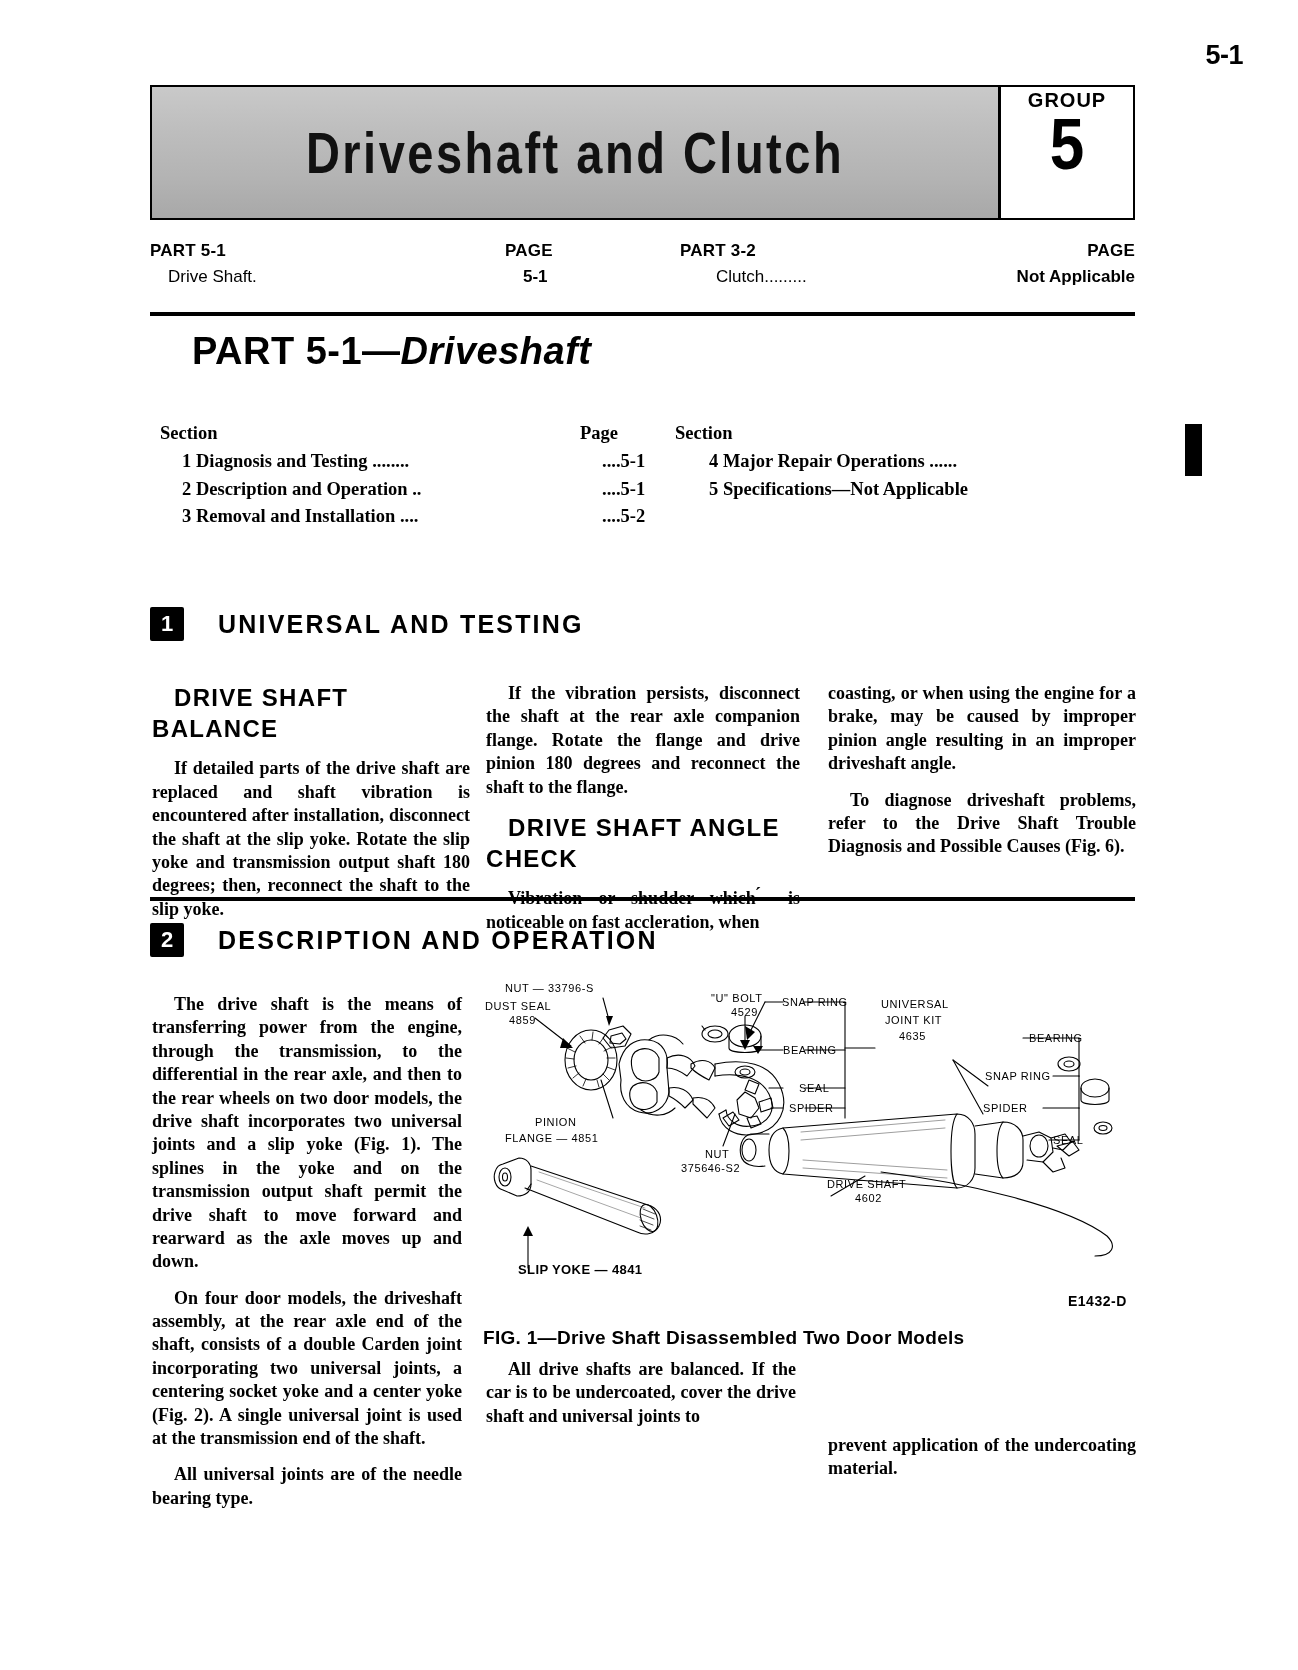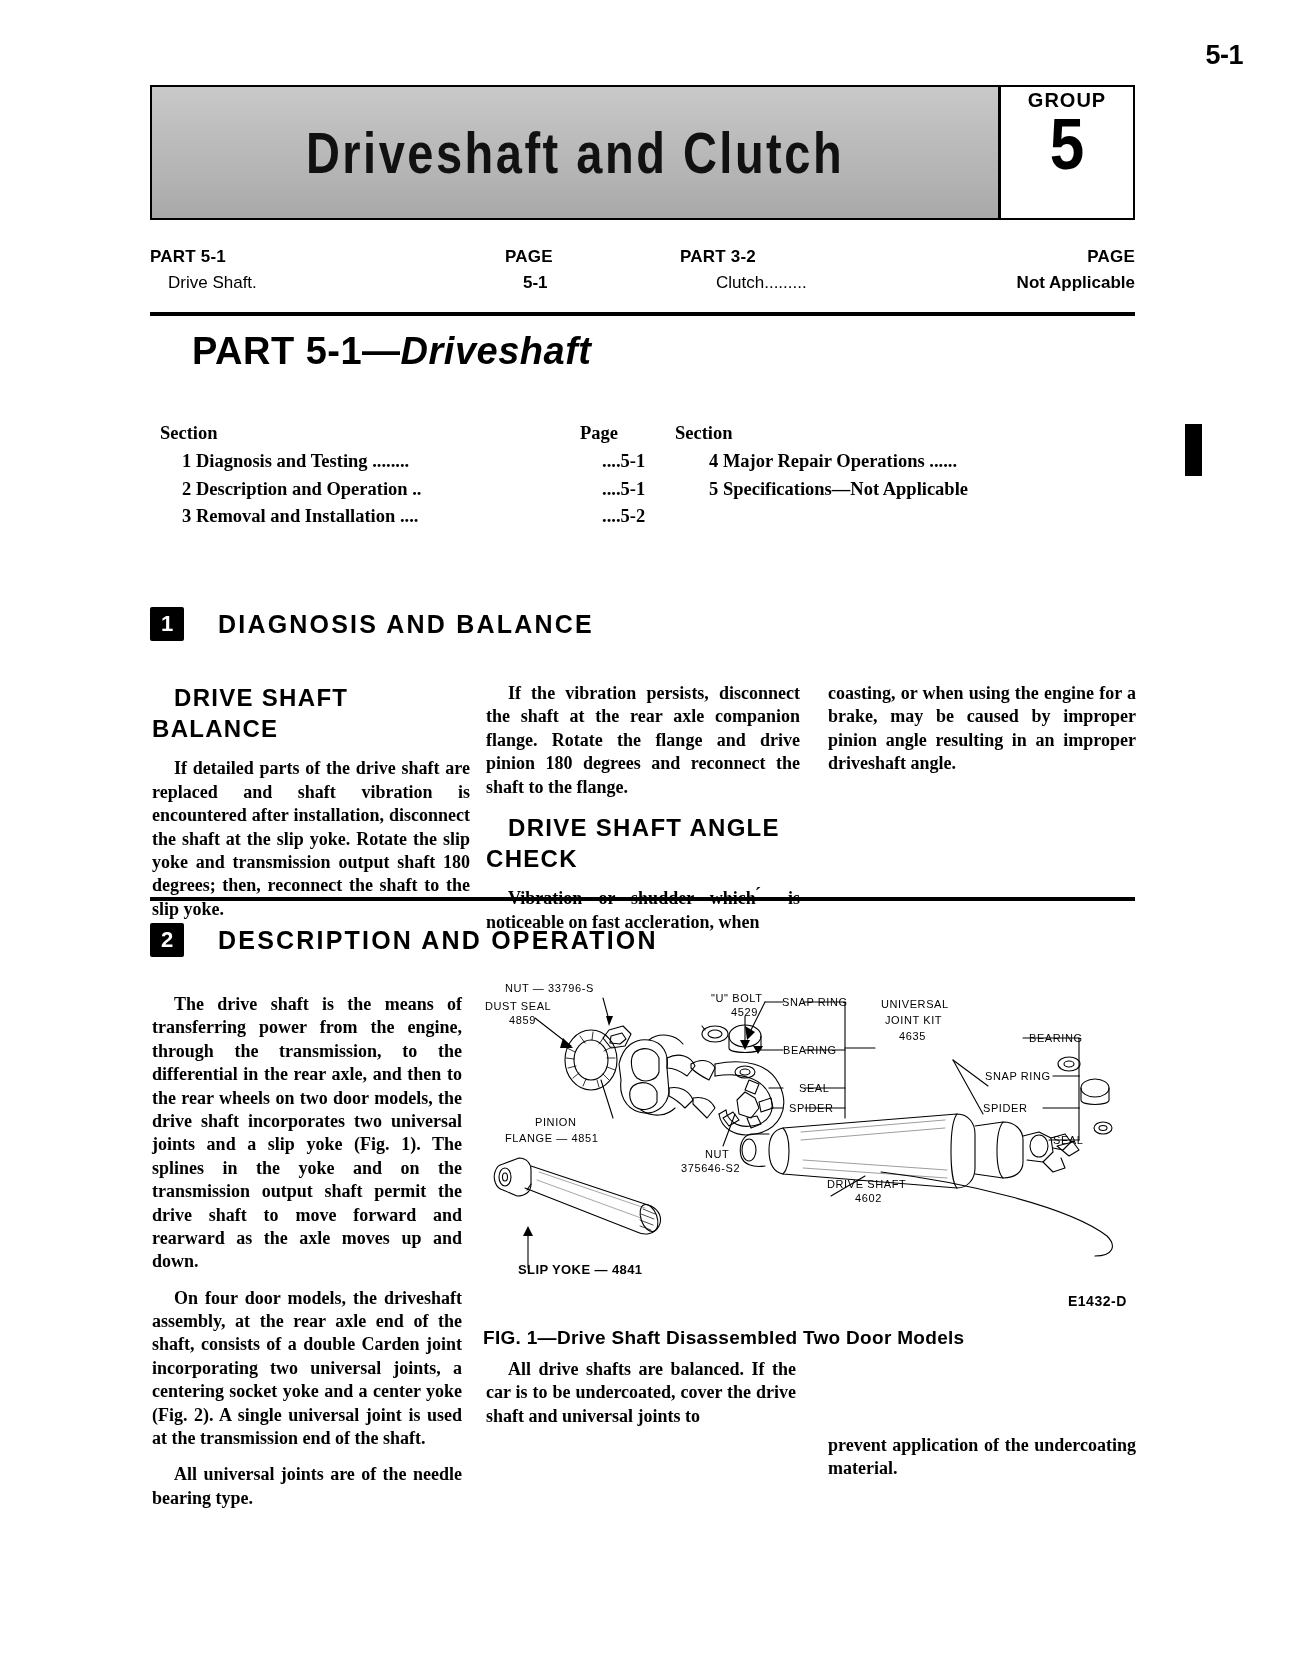--- a/index.html
+++ b/index.html
@@ -82,21 +82,20 @@
   }
 
   
   .parts-index {
     position: absolute;
     left: 150px;
     top: 238px;
     width: 985px;
     font-family: "Liberation Sans", sans-serif;
     font-size: 17px;
-    margin-top: 6px;
   }
   .parts-index .pi-row {
     display: flex;
     line-height: 1.55;
   }
   .pi-c1 { width: 355px; }
   .pi-c2 { width: 175px; }
   .pi-c3 { width: 290px; }
   .pi-c4 { flex: 1 1 auto; text-align: right; }
   .pi-head { font-weight: bold; letter-spacing: 0.2px; }
@@ -298,36 +297,37 @@
     <div class="ct-a ct-indent">3 Removal and Installation ....</div>
     <div class="ct-b">....5-2</div>
     <div class="ct-c"></div>
   </div>
 </div>
 
 <div class="side-tab"></div>
 
 <div class="sec-head" style="left:150px; top:607px;">
   <div class="sec-badge">1</div>
-  <div class="sec-title">DIAGNOSIS AND BALANCE</div>
+  <div class="sec-title">UNIVERSAL AND TESTING</div>
 </div>
 
 <div class="col" style="left:152px; top:682px; width:318px;">
   <p class="subhead">DRIVE SHAFT BALANCE</p>
   <p>If detailed parts of the drive shaft are replaced and shaft vibration is encountered after installation, disconnect the shaft at the slip yoke. Rotate the slip yoke and transmission output shaft 180 degrees; then, reconnect the shaft to the slip yoke.</p>
 </div>
 
 <div class="col" style="left:486px; top:682px; width:314px;">
   <p>If the vibration persists, disconnect the shaft at the rear axle companion flange. Rotate the flange and drive pinion 180 degrees and reconnect the shaft to the flange.</p>
   <p class="subhead">DRIVE SHAFT ANGLE CHECK</p>
   <p>Vibration or shudder which ́ is noticeable on fast accleration, when</p>
 </div>
 
 <div class="col" style="left:828px; top:682px; width:308px;">
   <p class="noindent">coasting, or when using the engine for a brake, may be caused by improper pinion angle resulting in an improper driveshaft angle.</p>
+  <p>To diagnose driveshaft problems, refer to the Drive Shaft Trouble Diagnosis and Possible Causes (Fig. 6).</p>
 </div>
 
 <div class="rule-heavy" style="top:897px;"></div>
 
 <div class="sec-head" style="left:150px; top:923px;">
   <div class="sec-badge">2</div>
   <div class="sec-title">DESCRIPTION AND OPERATION</div>
 </div>
 
 <div class="col" style="left:152px; top:993px; width:310px;">

